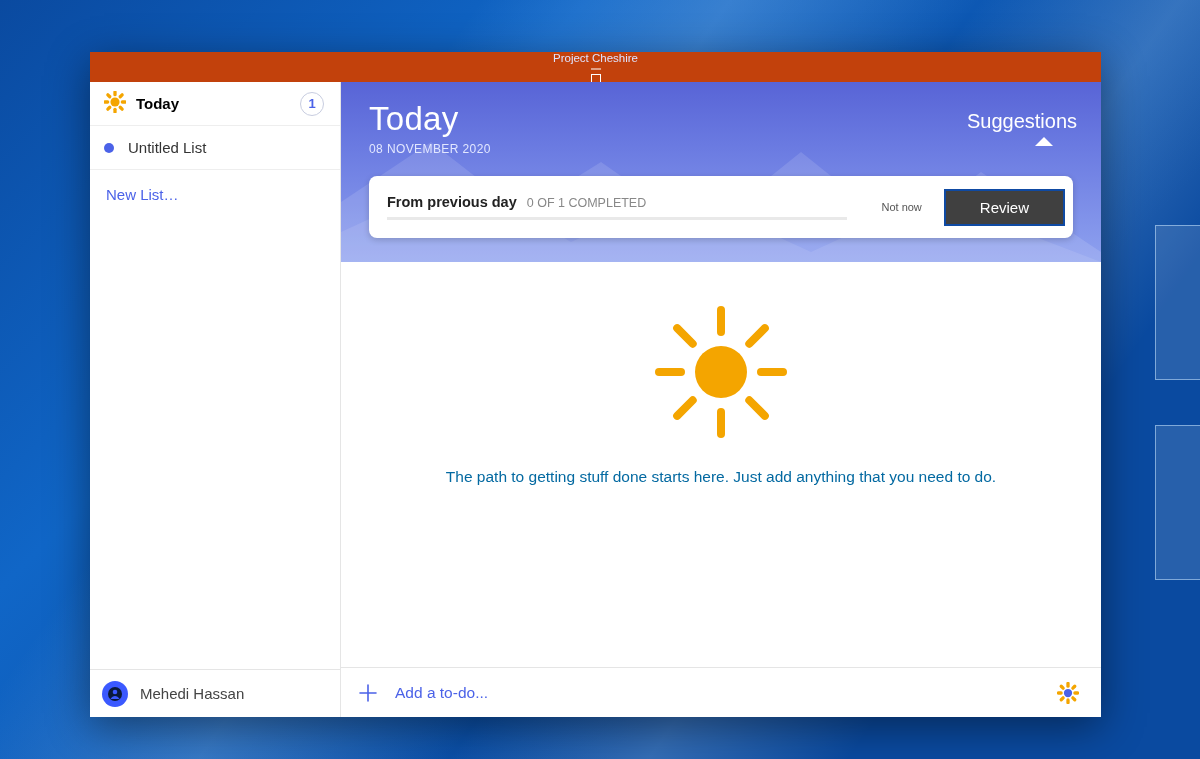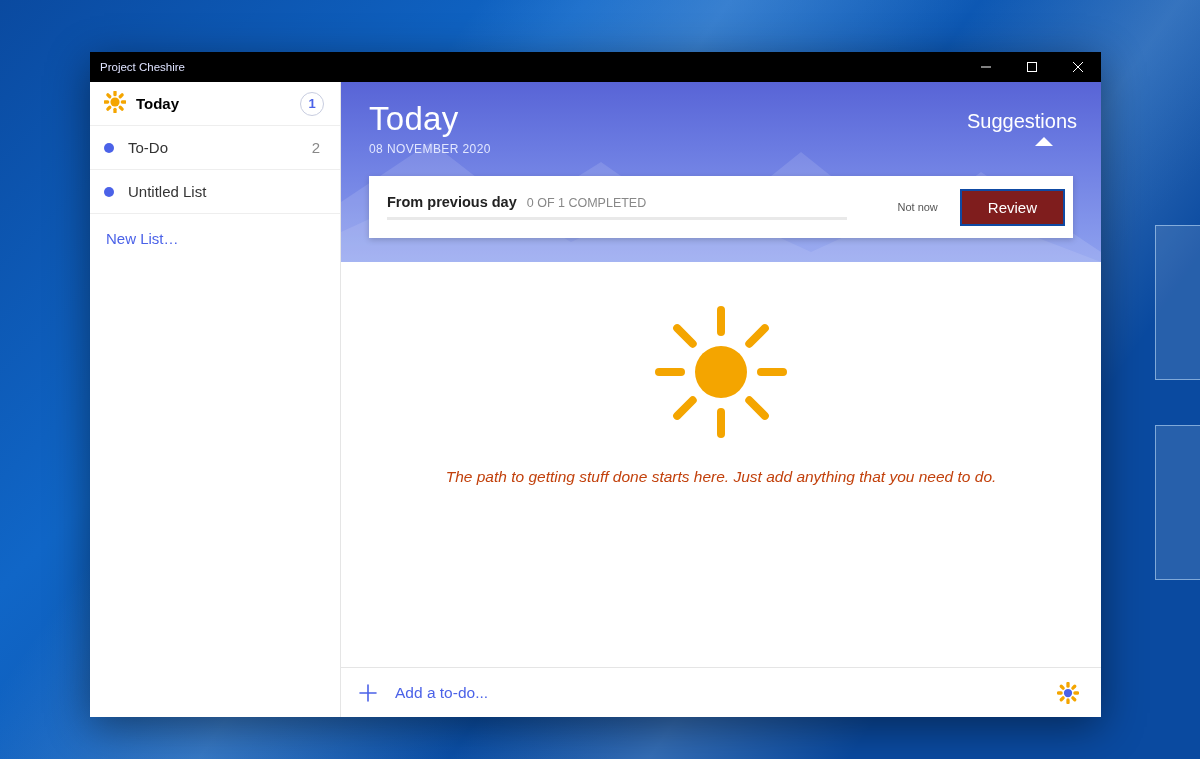--- a/index.html
+++ b/index.html
@@ -32,27 +32,27 @@
     position:absolute;
     left:90px; top:52px;
     width:1011px; height:665px;
     background:#fff;
     box-shadow:0 10px 40px rgba(0,0,0,.45);
     display:flex;
     flex-direction:column;
   }
   .titlebar {
     height:30px;
-    background:#000000;
+    background:#c2410c;
     color:#dfe3ff;
     display:flex;
     align-items:center;
     font-size:11.5px;
-    padding-left:10px;
     flex-shrink:0;
+    flex-direction:column;
   }
   .tb-title { flex:1; }
   .tb-btn {
     width:46px; height:30px;
     display:flex; align-items:center; justify-content:center;
     cursor:pointer;
   }
   .tb-btn svg { stroke:#fff; stroke-width:1; fill:none; }
 
   .body { flex:1; display:flex; min-height:0; }
@@ -129,46 +129,46 @@
     position:absolute; right:24px; top:28px;
     color:#fff; font-size:20px; cursor:pointer;
   }
   .suggestions-caret {
     position:absolute; right:48px; top:55px;
     width:0;height:0;border-left:9px solid transparent;border-right:9px solid transparent;border-bottom:9px solid #fff;
   }
   .card {
     margin-top:20px;
     background:#fff;
-    border-radius:0;
+    border-radius:8px;
     box-shadow:0 2px 6px rgba(0,0,0,.18);
     height:62px;
     display:flex; align-items:center;
     padding:0 8px 0 18px;
     position:relative;
   }
   .card-left { flex:1; min-width:0; }
   .card-line1 { font-size:14.5px; }
   .card-line1 b { font-weight:700; color:#222; }
   .card-sub { color:#888; font-size:12.5px; margin-left:6px; }
   .progress { margin-top:7px; width:460px; height:2.5px; background:#e9e9e9; }
   .not-now {
     color:#555; font-size:11px; margin-right:22px; cursor:pointer;
   }
   .review-btn {
-    background:#7f1d1d; color:#fff; border:2px solid #0f4aa3;
-    font-size:15px; padding:8px 26px; cursor:pointer;
+    background:#404040; color:#fff; border:2px solid #0f4aa3;
+    font-size:15px; padding:8px 34px; cursor:pointer;
   }
 
   .empty {
     flex:1; display:flex; flex-direction:column; align-items:center;
     padding-top:40px;
     color:#6a6a6a;
   }
-  .empty-text { margin-top:22px; font-size:15.5px; color:#c2410c; text-align:center;font-style:italic; }
+  .empty-text { margin-top:22px; font-size:15.5px; color:#0369a1; text-align:center; }
 
   .add-bar {
     height:50px; border-top:1px solid #e5e5e5;
     display:flex; align-items:center; padding:0 16px;
   }
   .plus {
     width:22px; height:22px; display:flex; align-items:center; justify-content:center;
     margin-right:16px; color:#4b62e8; cursor:pointer;
   }
   .add-input {
@@ -226,33 +226,38 @@
                 <line x1="7.8" y1="7.8" x2="5.7" y2="5.7"></line>
               <line x1="-7.8" y1="7.8" x2="-5.7" y2="5.7"></line>
                 <line x1="7.8" y1="-7.8" x2="5.7" y2="-5.7"></line>
             </g>
           </svg>
         </span>
         <span class="list-label">Today</span>
         <span class="count-circle">1</span>
       </div>
 
-      <div class="list-item">
-        <span class="bullet"></span>
-        <span class="list-label">To-Do</span>
-        <span class="count-plain">2</span>
-      </div>
 
       <div class="list-item">
         <span class="bullet"></span>
         <span class="list-label">Untitled List</span>
       </div>
 
       <div class="new-list">New List…</div>
 
+      <div class="sidebar-footer">
+        <span class="avatar">
+          <svg width="16" height="16" viewBox="0 0 16 16">
+              <circle cx="8" cy="8" r="7" fill="#0a1a3a"></circle>
+              <circle cx="8" cy="6" r="2.3" fill="#3b59ff"></circle>
+              <path d="M3.5 13c1-2 3-3 4.5-3s3.5 1 4.5 3" fill="#3b59ff"></path>
+            </svg>
+        </span>
+        <span>Mehedi Hassan</span>
+      </div>
     </div>
 
     <div class="main">
 
       <div class="hero">
         <svg class="mountains" viewBox="0 0 760 180" preserveAspectRatio="none">
           <path d="M0,180 L0,120 L90,60 L180,130 L260,80 L360,150 L460,70 L560,150 L640,90 L760,170 L760,180 Z" fill="rgba(255,255,255,.12)"></path>
           <path d="M0,180 L0,150 L120,95 L230,160 L340,110 L470,170 L590,115 L760,180 Z" fill="rgba(255,255,255,.10)"></path>
         </svg>
         <div class="hero-inner">

